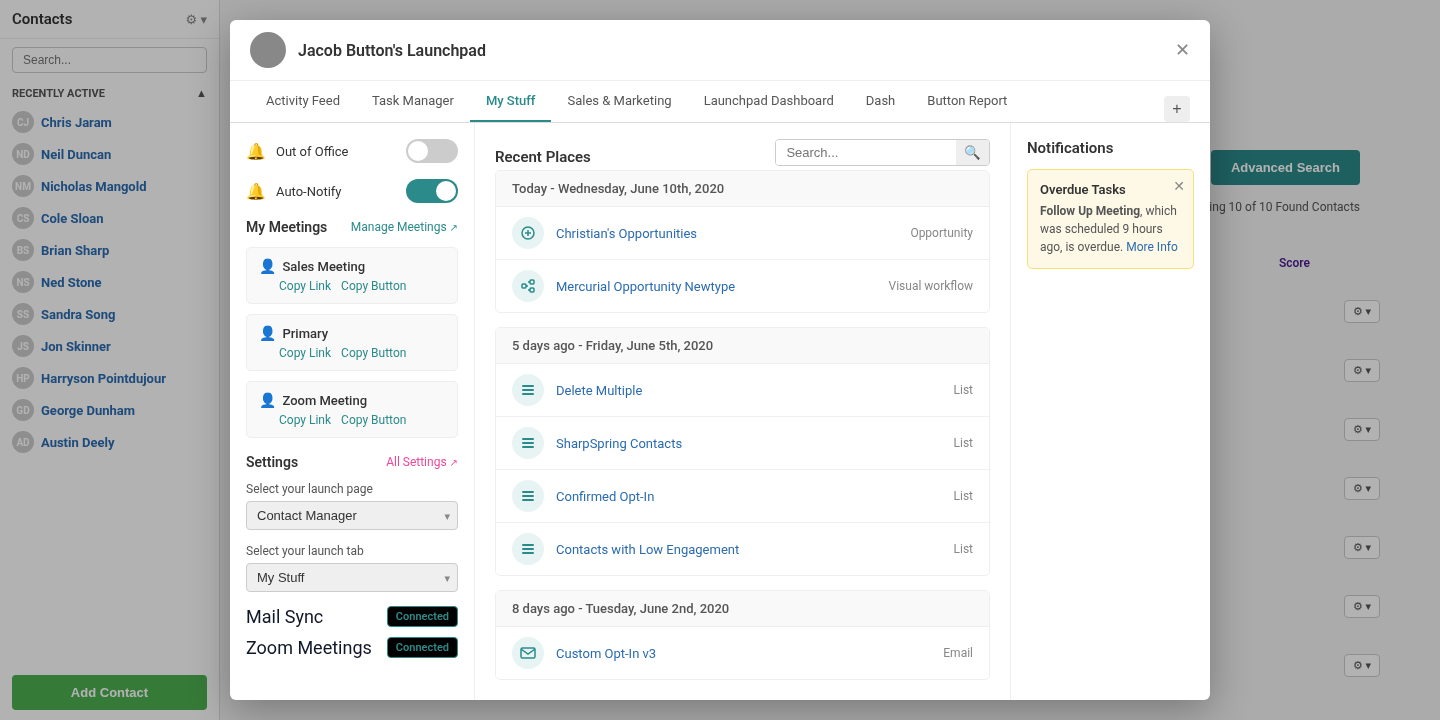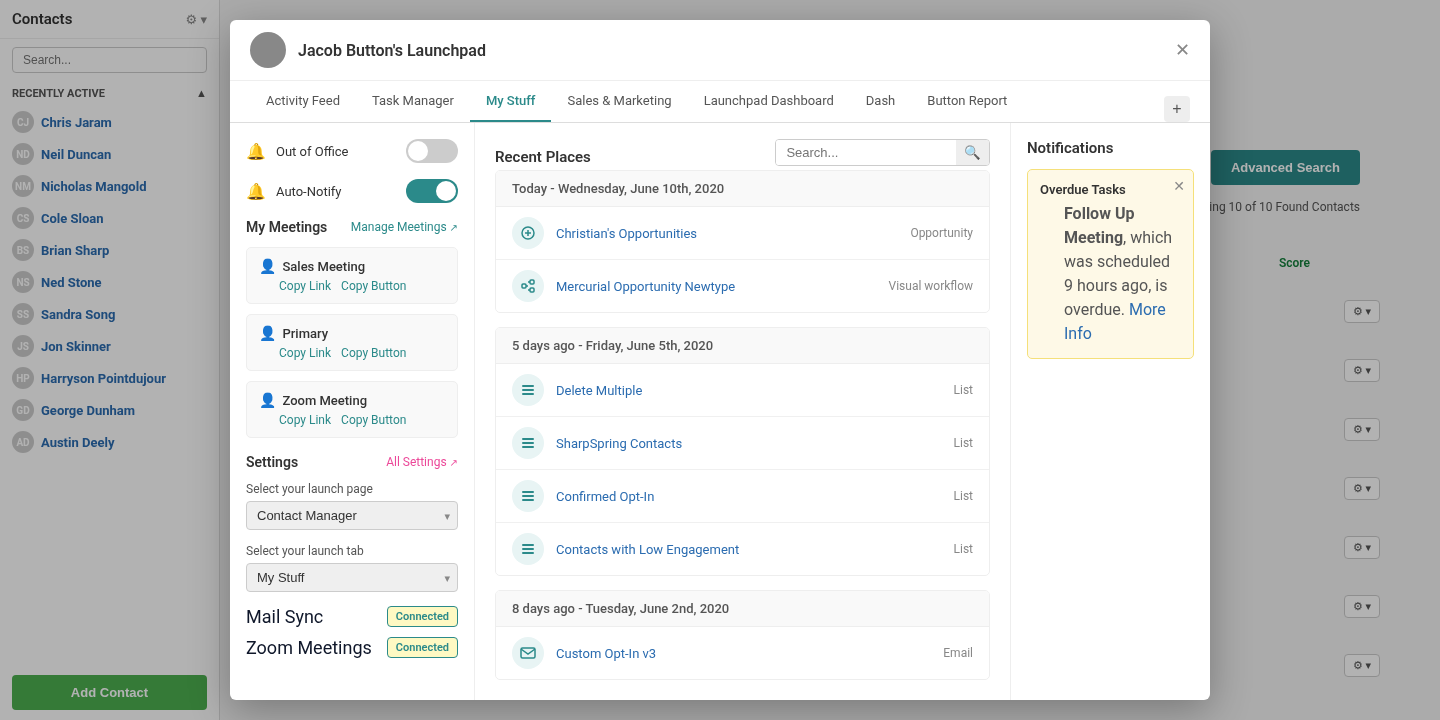--- a/index.html
+++ b/index.html
@@ -69,21 +69,21 @@
     .settings-title { font-size: 14px; font-weight: 600; color: #333; }
     .all-settings-link { font-size: 12px; color: #ec4899; cursor: pointer; display: flex; align-items: center; gap: 3px; }
 
     .settings-field-label { font-size: 12px; color: #555; margin-bottom: 5px; }
     .select-wrapper { position: relative; margin-bottom: 14px; }
     .select-wrapper select { width: 100%; padding: 6px 10px; border: 1px solid #ccc; border-radius: 4px; font-size: 13px; color: #333; appearance: none; cursor: pointer; }
     .select-arrow { position: absolute; right: 8px; top: 50%; transform: translateY(-50%); pointer-events: none; color: #888; font-size: 11px; }
 
     .sync-row { display: flex; align-items: center; justify-content: space-between; margin-bottom: 10px; }
     .sync-label { font-size: 18px; color: #0f172a; }
-    .connected-badge { background: #fef9c3; border: 1px solid #2b8a8a; color: #2b8a8a; border-radius: 4px; padding: 3px 8px; font-size: 11px; font-weight: 600; }
+    .connected-badge { background: #000000; border: 1px solid #2b8a8a; color: #2b8a8a; border-radius: 4px; padding: 3px 8px; font-size: 11px; font-weight: 600; }
 
     
     .center-panel { flex: 1; padding: 16px 20px; overflow-y: auto; }
     .recent-places-header { display: flex; align-items: flex-end; justify-content: space-between; margin-bottom: 4px; }
     .recent-places-title { font-size: 15px; font-weight: 600; color: #333; }
     .recent-search { display: flex; align-items: center; border: 1px solid #ccc; border-radius: 4px; overflow: hidden; }
     .recent-search input { border: none; padding: 5px 10px; font-size: 13px; width: 180px; outline: none; }
     .recent-search-btn { background: #eee; border: none; padding: 5px 8px; cursor: pointer; color: #666; }
 
     .date-group { margin-bottom: 14px; border: 1px solid #eee; border-radius: 5px; overflow: hidden; }
@@ -93,21 +93,21 @@
     .place-icon { width: 32px; height: 32px; border-radius: 50%; background: #e8f4f4; display: flex; align-items: center; justify-content: center; margin-right: 12px; color: #2b8a8a; font-size: 14px; flex-shrink: 0; }
     .place-name { font-size: 13px; color: #2b6cb0; flex: 1; }
     .place-type { font-size: 12px; color: #888; }
 
     
     .right-panel { width: 200px; border-left: 1px solid #eee; padding: 16px; }
     .notifications-title { font-size: 15px; font-weight: 600; color: #333; margin-bottom: 12px; }
     .notification-card { background: #fef9e7; border: 1px solid #f5e07a; border-radius: 5px; padding: 12px; position: relative; }
     .notif-close { position: absolute; top: 8px; right: 8px; background: none; border: none; cursor: pointer; color: #888; font-size: 14px; }
     .notif-title { font-size: 13px; font-weight: 600; color: #333; margin-bottom: 5px; }
-    .notif-body { font-size: 16px; color: #555; line-height: 1.5; margin-left: 24px; }
+    .notif-body { font-size: 12px; color: #555; line-height: 1.5; }
     .notif-link { color: #2b6cb0; cursor: pointer; }
     .notif-bold { font-weight: 700; }
   </style>
 </head>
 <body>
 
 <div class="bg-page">
 
   <div class="sidebar">
     <div class="sidebar-header">
@@ -166,21 +166,21 @@
           <div class="contact-avatar">AD</div>
           <span class="contact-name">Austin Deely</span>
         </div>
     </div>
     <button class="add-contact-btn">Add Contact</button>
   </div>
 
   <div class="main-content">
     <button class="advanced-search-btn">Advanced Search</button>
     <div style="position:absolute; top:200px; right:80px; font-size:12px; color:#555;">Displaying 10 of 10 Found Contacts</div>
-    <div style="position:absolute; top:256px; right:130px; font-size:12px; color:#15803d; font-weight:600;">Score</div>
+    <div style="position:absolute; top:256px; right:130px; font-size:12px; color:#4c1d95; font-weight:600;">Score</div>
 
     <div style="position:absolute; top:300px; right:60px; display:flex; flex-direction:column; gap:36px;">
       <div style="background:#fff;border:1px solid #ccc;border-radius:4px;padding:4px 8px;display:flex;align-items:center;gap:4px;font-size:11px;color:#555;">⚙ ▾</div>
       <div style="background:#fff;border:1px solid #ccc;border-radius:4px;padding:4px 8px;display:flex;align-items:center;gap:4px;font-size:11px;color:#555;">⚙ ▾</div>
       <div style="background:#fff;border:1px solid #ccc;border-radius:4px;padding:4px 8px;display:flex;align-items:center;gap:4px;font-size:11px;color:#555;">⚙ ▾</div>
       <div style="background:#fff;border:1px solid #ccc;border-radius:4px;padding:4px 8px;display:flex;align-items:center;gap:4px;font-size:11px;color:#555;">⚙ ▾</div>
       <div style="background:#fff;border:1px solid #ccc;border-radius:4px;padding:4px 8px;display:flex;align-items:center;gap:4px;font-size:11px;color:#555;">⚙ ▾</div>
       <div style="background:#fff;border:1px solid #ccc;border-radius:4px;padding:4px 8px;display:flex;align-items:center;gap:4px;font-size:11px;color:#555;">⚙ ▾</div>
       <div style="background:#fff;border:1px solid #ccc;border-radius:4px;padding:4px 8px;display:flex;align-items:center;gap:4px;font-size:11px;color:#555;">⚙ ▾</div>
     </div>

